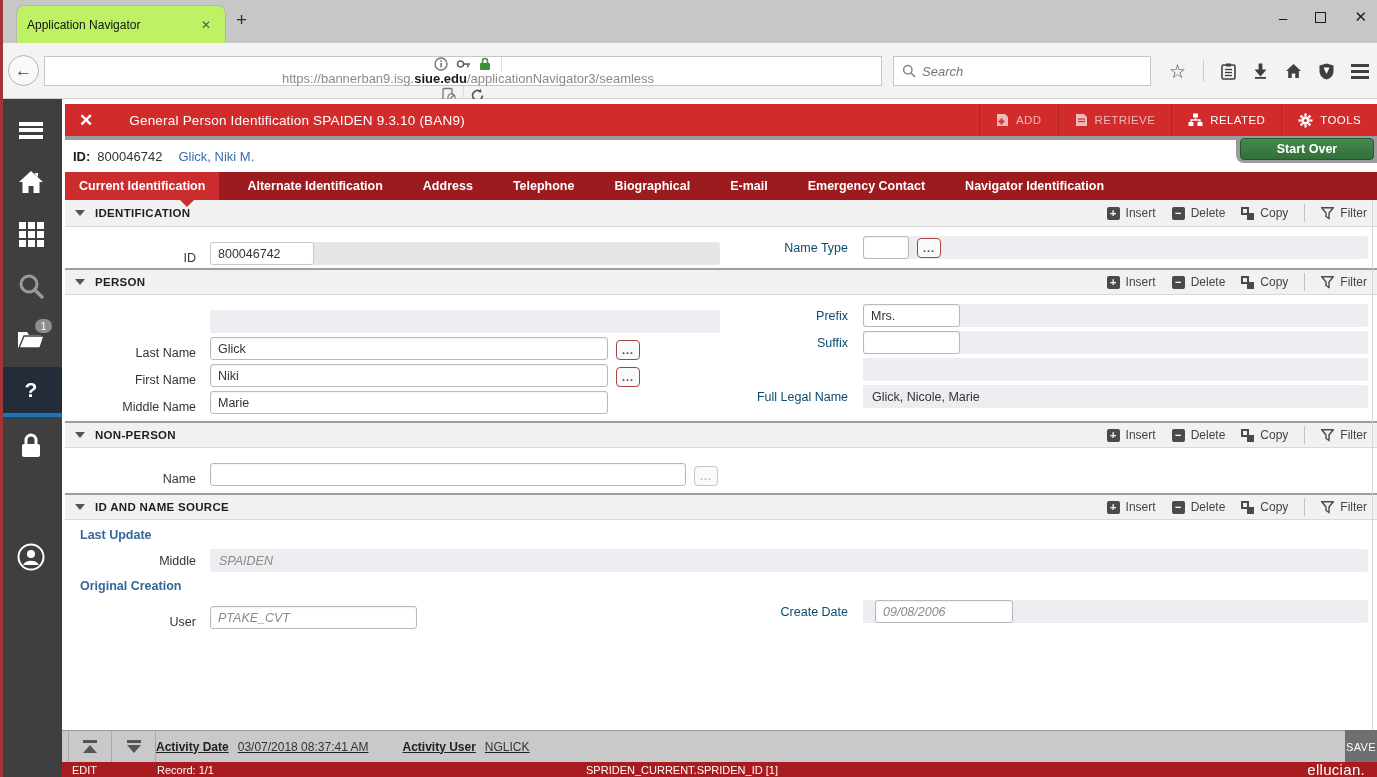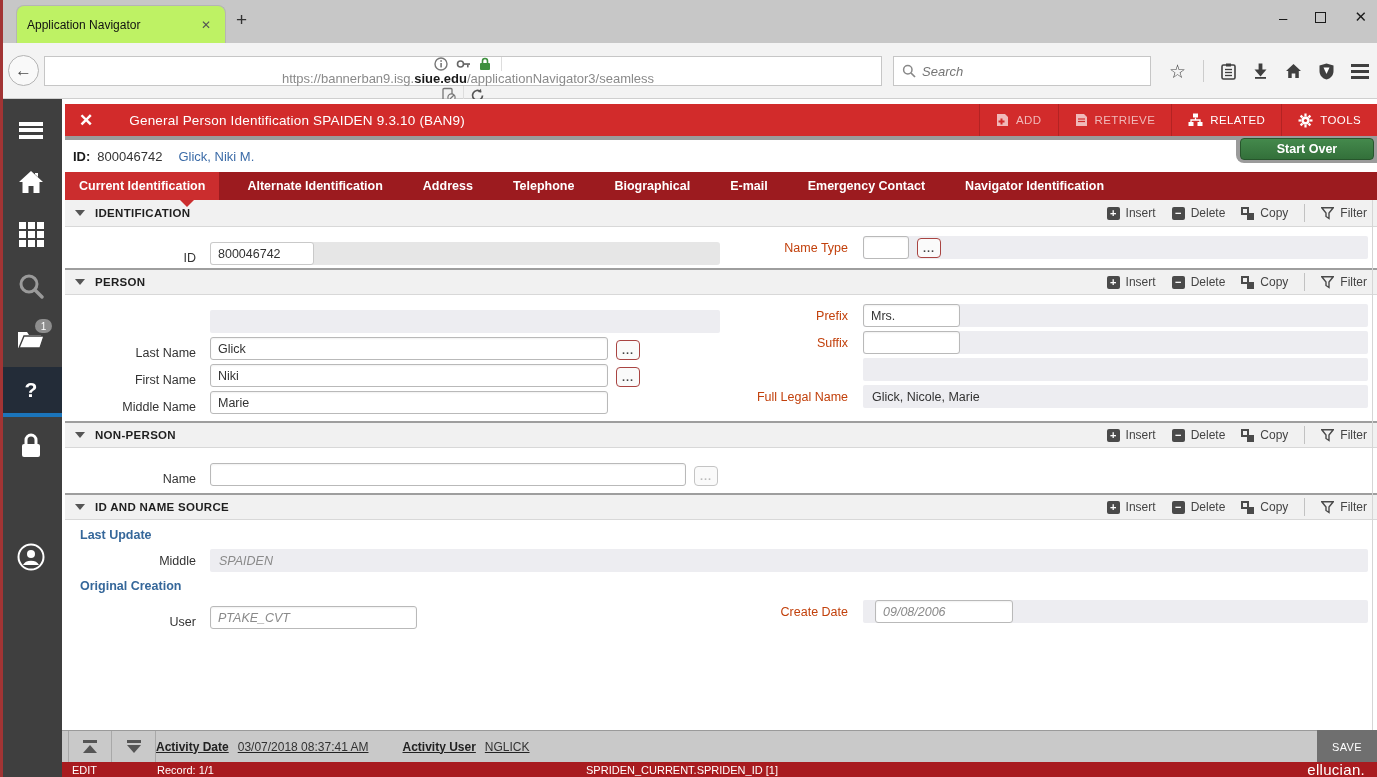--- a/index.html
+++ b/index.html
@@ -108,21 +108,21 @@
   .copy-ico { position:relative; width:13px; height:13px; }
   .copy-ico .b1 { position:absolute; left:0; top:0; width:8px; height:8px; border:2px solid #4a4a4a; }
   .copy-ico .b2 { position:absolute; right:0; bottom:0; width:7px; height:7px; background:#4a4a4a; }
   .tool-sep { width:1px; height:18px; background:#c2c2c2; }
 
   .sec-body { padding:5px 0; }
   .frow { display:flex; align-items:center; height:23px; margin:4px 0; }
   .half-l { width:655px; display:flex; align-items:flex-end;margin-top:12px; }
   .half-r { flex:1; display:flex; align-items:center; }
   .lbl { width:133px; text-align:right; font-size:12.5px; color:#333; padding-right:2px; flex:none; }
-  .lbl-r { width:128px; text-align:right; font-size:12.5px; color:#c2410c; flex:none; }
+  .lbl-r { width:128px; text-align:right; font-size:12.5px; color:#0c4a6e; flex:none; }
   .gap12 { width:12px; flex:none; } .gap15 { width:15px; flex:none; }
   .inp { height:23px; border:1px solid #b9b9b9; border-radius:3px; padding:0 7px; font-size:12.5px;
     color:#333; font-family:"Liberation Sans",sans-serif; background:#fff; outline:none;
     box-shadow:inset 0 1px 2px rgba(0,0,0,.06); }
   .inp.italic { font-style:italic; color:#8a8a8a; }
   .dots { height:20px; min-width:24px; margin-left:8px; background:#fafafa; border:1px solid #a94442;
     border-radius:4px; color:#444; font-size:11px; font-weight:bold; line-height:16px; text-align:center;
     letter-spacing:1px; }
   .dots.disabled { border-color:#c4c4c4; color:#bbb; }
   .stripe { background:#ededf1; height:23px; border-radius:2px; display:flex; align-items:center; }
@@ -141,21 +141,21 @@
   .fcell:first-child { border-left:1px solid #a8a8a8; margin-left:6px; }
   .fbar { width:14px; height:2.5px; background:#555; margin-bottom:2px; }
   .ftri-up { width:0; height:0; border-left:7px solid transparent; border-right:7px solid transparent;
     border-bottom:8px solid #555; }
   .ftri-down { width:0; height:0; border-left:7px solid transparent; border-right:7px solid transparent;
     border-top:8px solid #555; }
   .fmeta { display:flex; align-items:center; font-size:12px; color:#222;text-decoration:underline; }
   .fmeta .blabel { font-weight:bold; }
   .fmeta .bval { margin-left:9px; color:#333; }
   .fmeta .pair2 { margin-left:34px; }
-  .savebtn { position:absolute; right:0; top:-1px; width:60px; height:33px; background:#6f6f6f;
+  .savebtn { position:absolute; right:0; top:-1px; width:32px; height:33px; background:#6f6f6f;
     color:#fff; font-size:11px; display:flex; align-items:center; justify-content:center; letter-spacing:.4px; }
 
   .statusbar { position:absolute; left:62px; bottom:0; width:1315px; height:15px; background:#a81b1f;
     color:#fff; font-size:11px; display:flex; align-items:center; }
   .st-mode { margin-left:10px; }
   .st-record { margin-left:60px; }
   .st-field { position:absolute; left:300px; width:640px; text-align:center; }
   .st-brand { position:absolute; right:12px; bottom:-1px; font-size:15px; letter-spacing:.3px; }
 
   svg { flex:none; }

